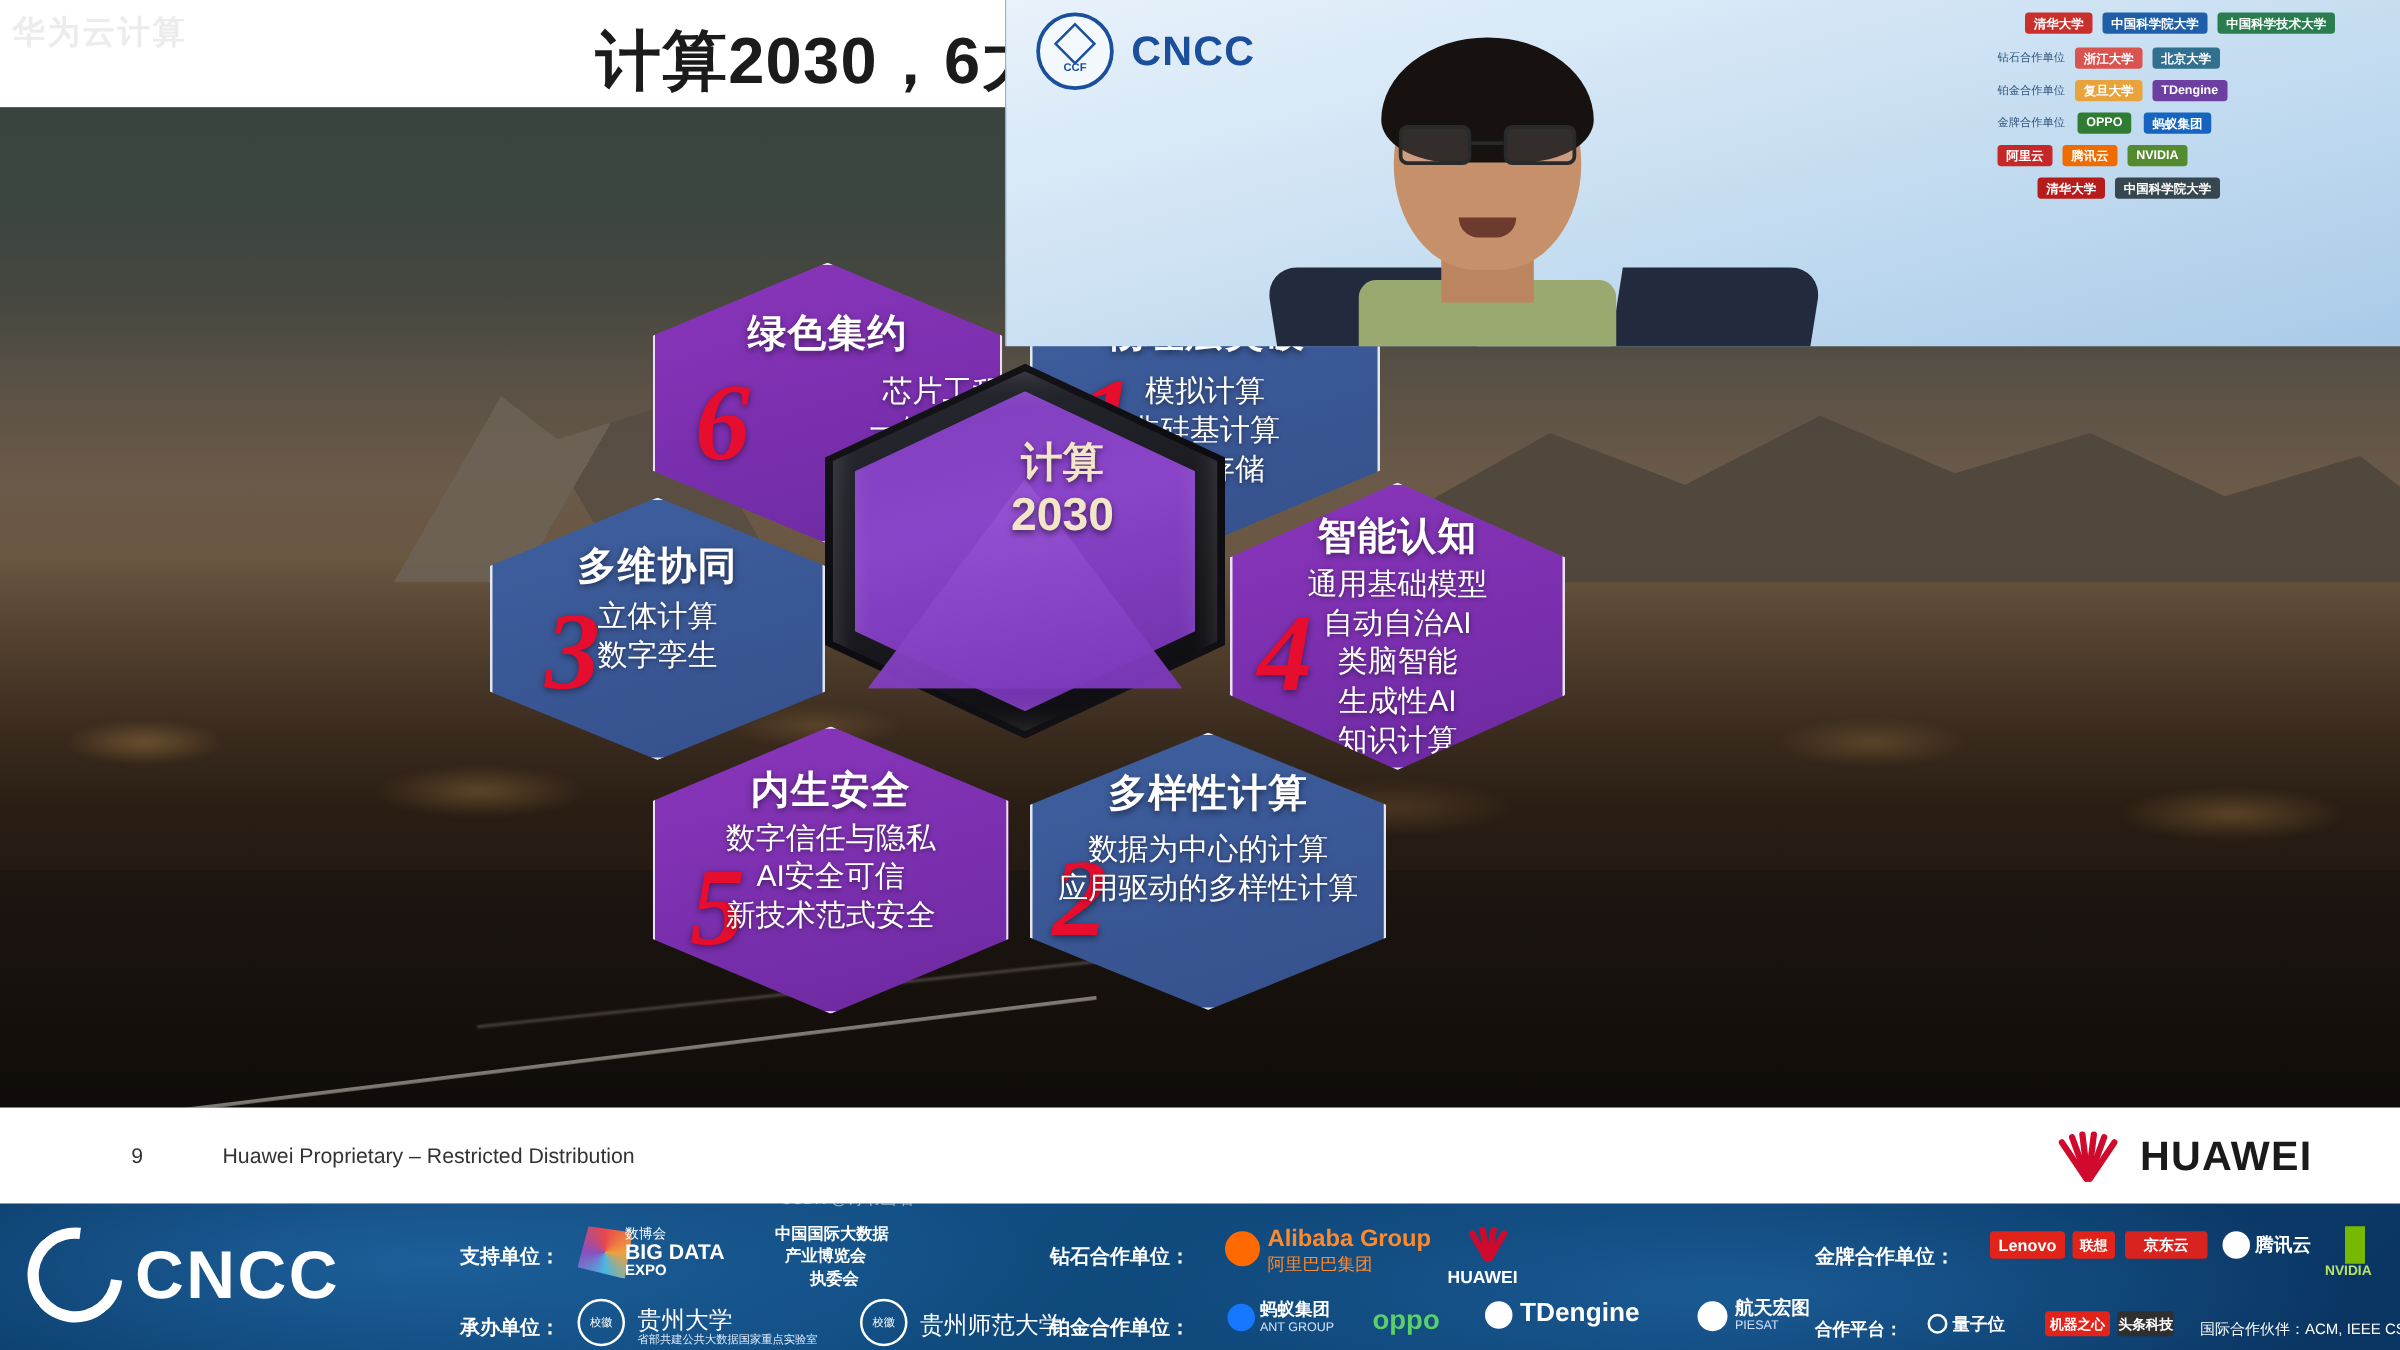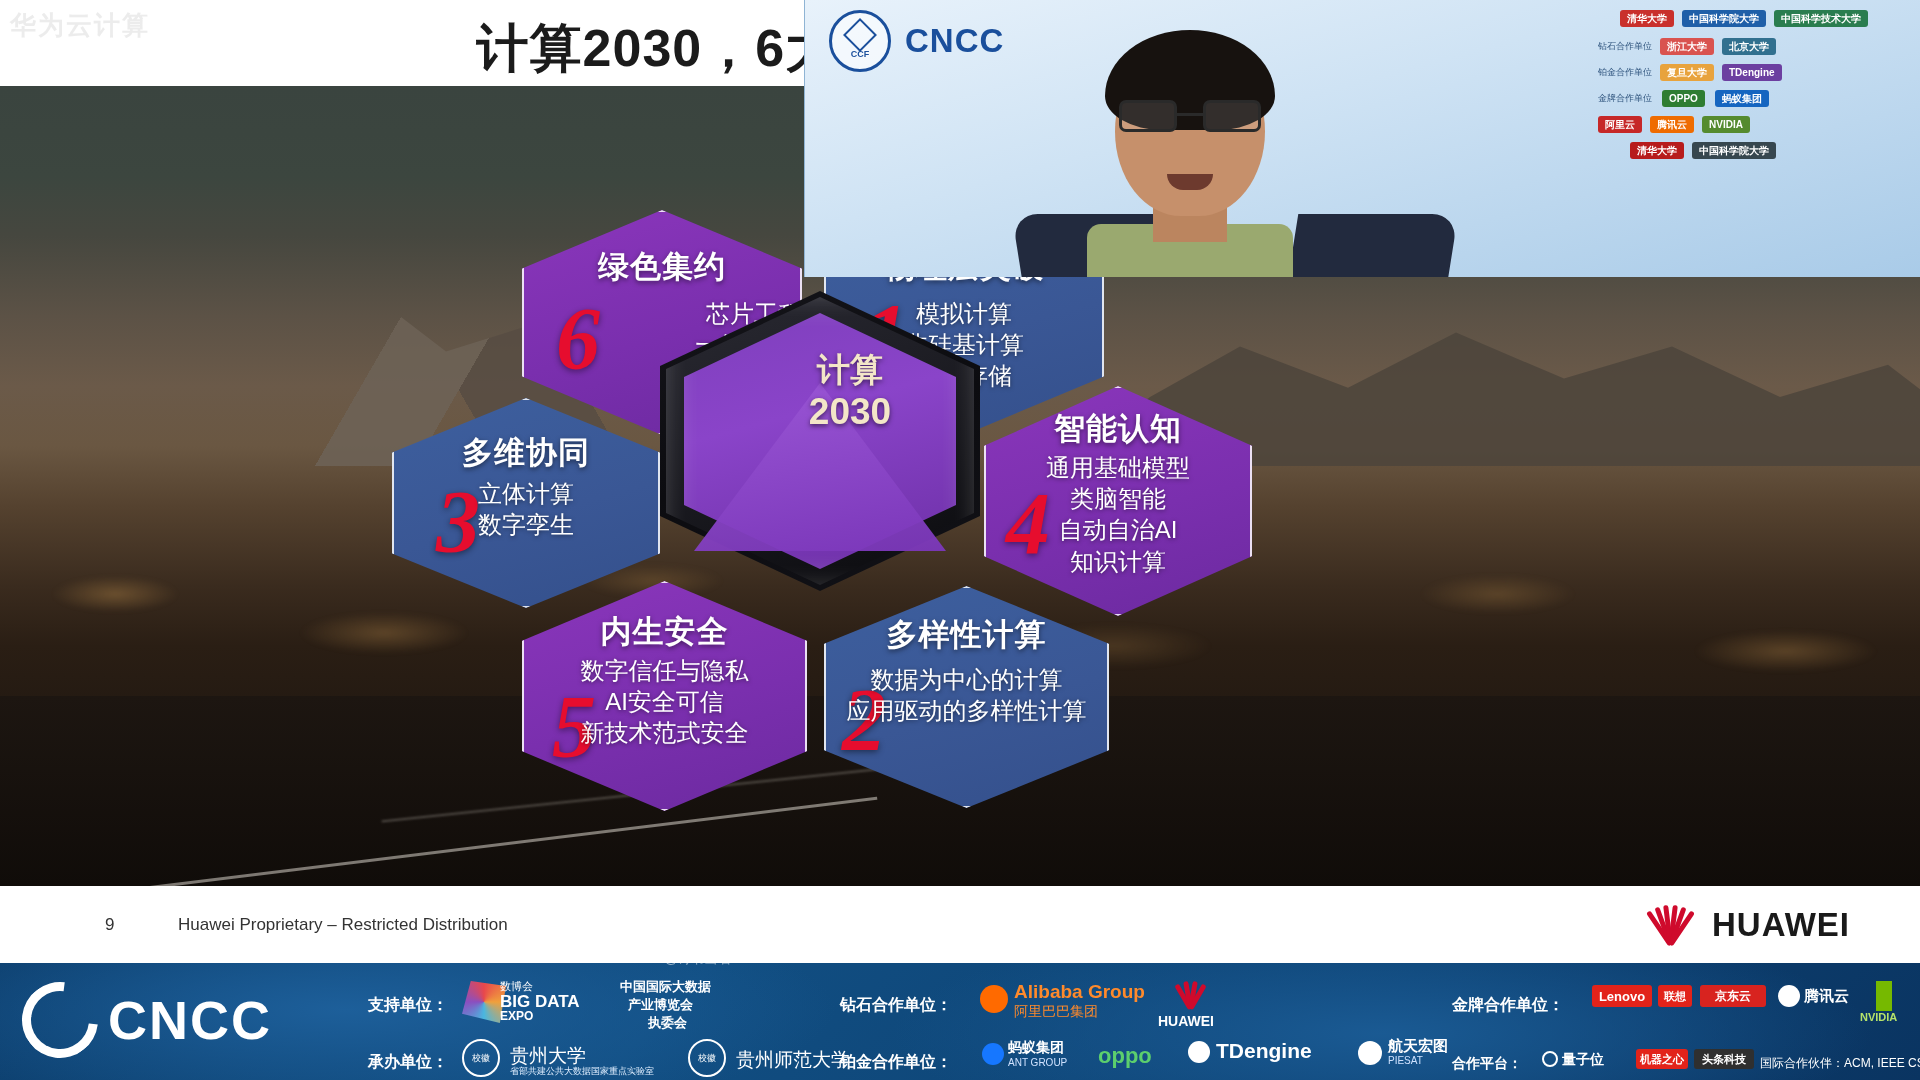--- a/index.html
+++ b/index.html
@@ -339,22 +339,23 @@
         <div>数字孪生</div>
       </div>
     </div>
 
     <div class="hex purple" id="hex4">
       <div class="edge"></div>
       <div class="num">4</div>
       <div class="h-title">智能认知</div>
       <div class="h-list">
         <div>通用基础模型</div>
+        <div>自动自治AI</div>
         <div>类脑智能</div>
-        <div>自动自治AI</div>
+        <div>生成性AI</div>
         <div>知识计算</div>
       </div>
     </div>
 
     <div class="hex purple" id="hex5">
       <div class="edge"></div>
       <div class="num">5</div>
       <div class="h-title">内生安全</div>
       <div class="h-list">
         <div>数字信任与隐私</div>
@@ -453,21 +454,21 @@
     <div class="badge" style="left:1700px;top:22px;width:66px;height:22px;background:#d8231f;color:#fff;font-size:12px;">京东云</div>
     <div style="position:absolute;left:1778px;top:22px;width:22px;height:22px;border-radius:50%;background:#fff;"></div>
     <div style="position:absolute;left:1804px;top:24px;color:#fff;font-size:15px;font-weight:700;">腾讯云</div>
     <div style="position:absolute;left:1876px;top:18px;width:16px;height:30px;background:#76b900;"></div>
     <div style="position:absolute;left:1860px;top:48px;color:#b6e36a;font-size:11px;font-weight:700;">NVIDIA</div>
 
     <div class="spon" style="left:1452px; top:92px; font-size:14px;">合作平台：</div>
     <div style="position:absolute;left:1542px;top:88px;width:16px;height:16px;border:2px solid #fff;border-radius:50%;"></div>
     <div style="position:absolute;left:1562px;top:88px;color:#fff;font-size:14px;font-weight:700;">量子位</div>
     <div class="badge" style="left:1636px;top:86px;width:52px;height:20px;background:#e2231a;color:#fff;font-size:11px;">机器之心</div>
-    <div class="badge" style="left:1694px;top:86px;width:60px;height:20px;background:#2f2f2f;color:#fff;font-size:11px;">头条科技</div>
+    <div class="badge" style="left:1694px;top:86px;width:45px;height:20px;background:#2f2f2f;color:#fff;font-size:11px;">头条科技</div>
     <div class="spon-sm" style="left:1760px;top:92px;font-size:12px;color:#fff;">国际合作伙伴：ACM, IEEE CS</div>
   </div>
 
   <div class="cam">
     <div class="cam-slide"></div>
     <div class="ccf-seal">
       <div class="ccf-diamond"></div>
       <span>CCF</span>
     </div>
     <div class="cncc-cam-word">CNCC</div>

